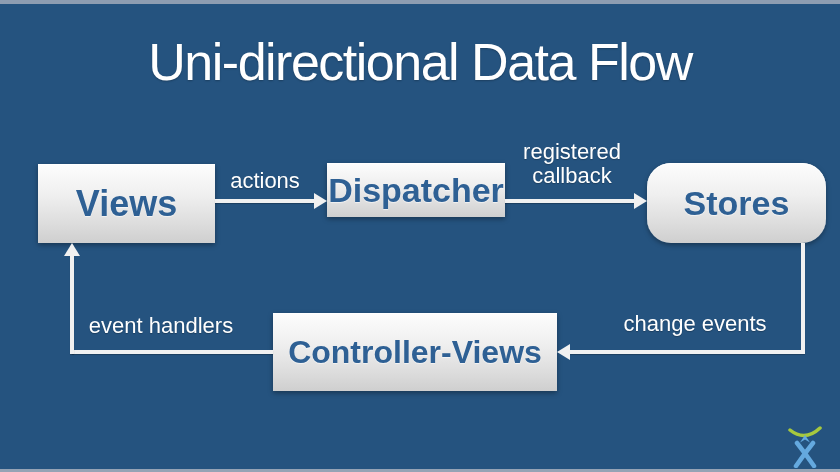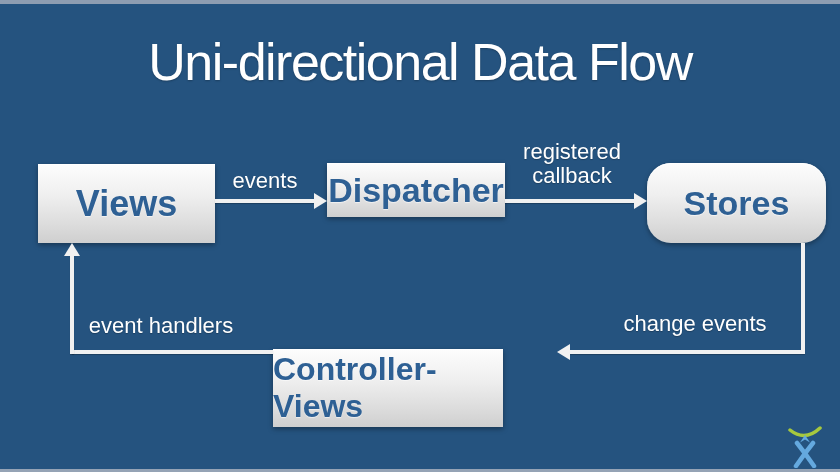--- a/index.html
+++ b/index.html
@@ -36,21 +36,21 @@
     display: flex;
     align-items: center;
     justify-content: center;
     color: #2E6094;
     font-weight: bold;
     text-shadow: 0 1px 1px rgba(255,255,255,0.6);
   }
   .node-views       { left: 38px;  top: 164px; width: 177px; height: 79px; font-size: 36px; }
   .node-dispatcher  { left: 327px; top: 163px; width: 178px; height: 54px; font-size: 34px; }
   .node-stores      { left: 647px; top: 163px; width: 179px; height: 80px; font-size: 34px; border-radius: 24px; }
-  .node-controller  { left: 273px; top: 313px; width: 230px; height: 78px; font-size: 32px; margin-top: 36px; }
+  .node-controller  { left: 273px; top: 313px; width: 284px; height: 78px; font-size: 32px; }
 
   .line {
     position: absolute;
     background: #F1F1F1;
     box-shadow: 0 1px 1px rgba(0,0,0,0.25);
   }
   .head { position: absolute; width: 0; height: 0; }
   .head-right { border-top: 8px solid transparent; border-bottom: 8px solid transparent; border-left: 13px solid #F1F1F1; }
   .head-left  { border-top: 8px solid transparent; border-bottom: 8px solid transparent; border-right: 13px solid #F1F1F1; }
   .head-up    { border-left: 8px solid transparent; border-right: 8px solid transparent; border-bottom: 13px solid #F1F1F1; }
@@ -104,21 +104,21 @@
   </div>
   <div class="node node-stores">
     <span>Stores</span>
   </div>
   <div class="node node-controller">
     <span>Controller-Views</span>
   </div>
 
   <div class="line line-actions"></div>
   <div class="head head-right head-actions"></div>
-  <div class="edge-label label-actions">events</div>
+  <div class="edge-label label-actions">actions</div>
 
   <div class="line line-registered"></div>
   <div class="head head-right head-registered"></div>
   <div class="edge-label label-registered">registered callback</div>
 
   <div class="line line-change-v"></div>
   <div class="line line-change-h"></div>
   <div class="head head-left head-change"></div>
   <div class="edge-label label-change">change events</div>
 

